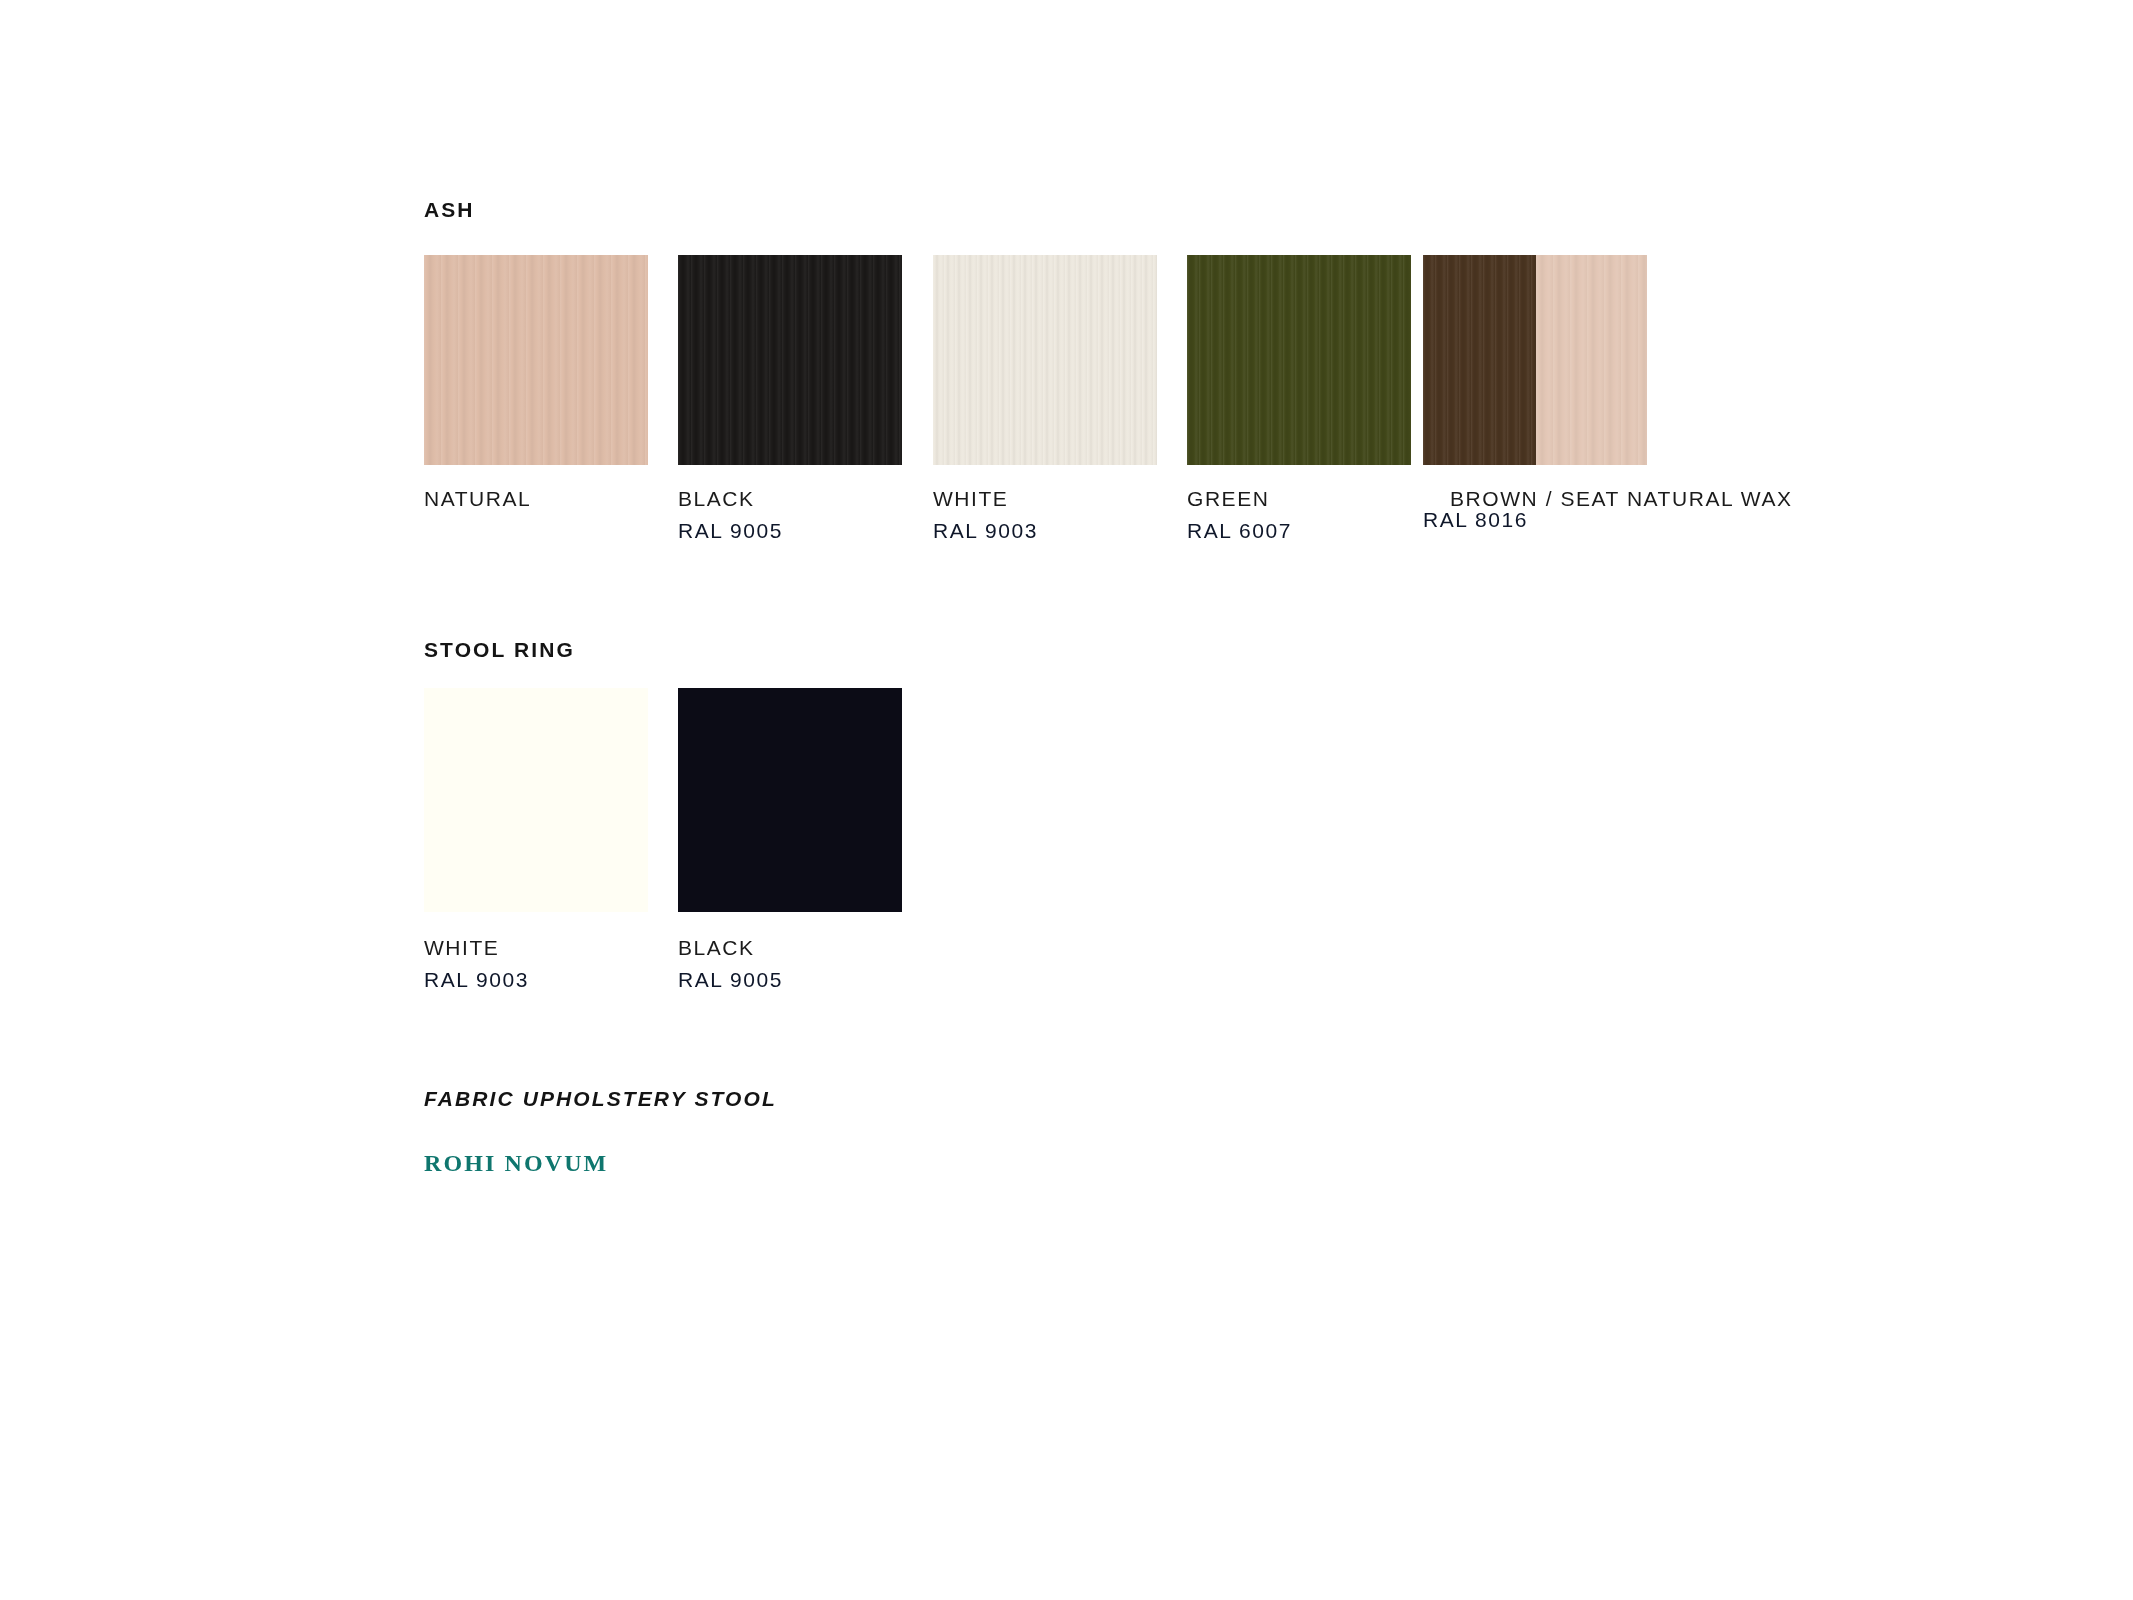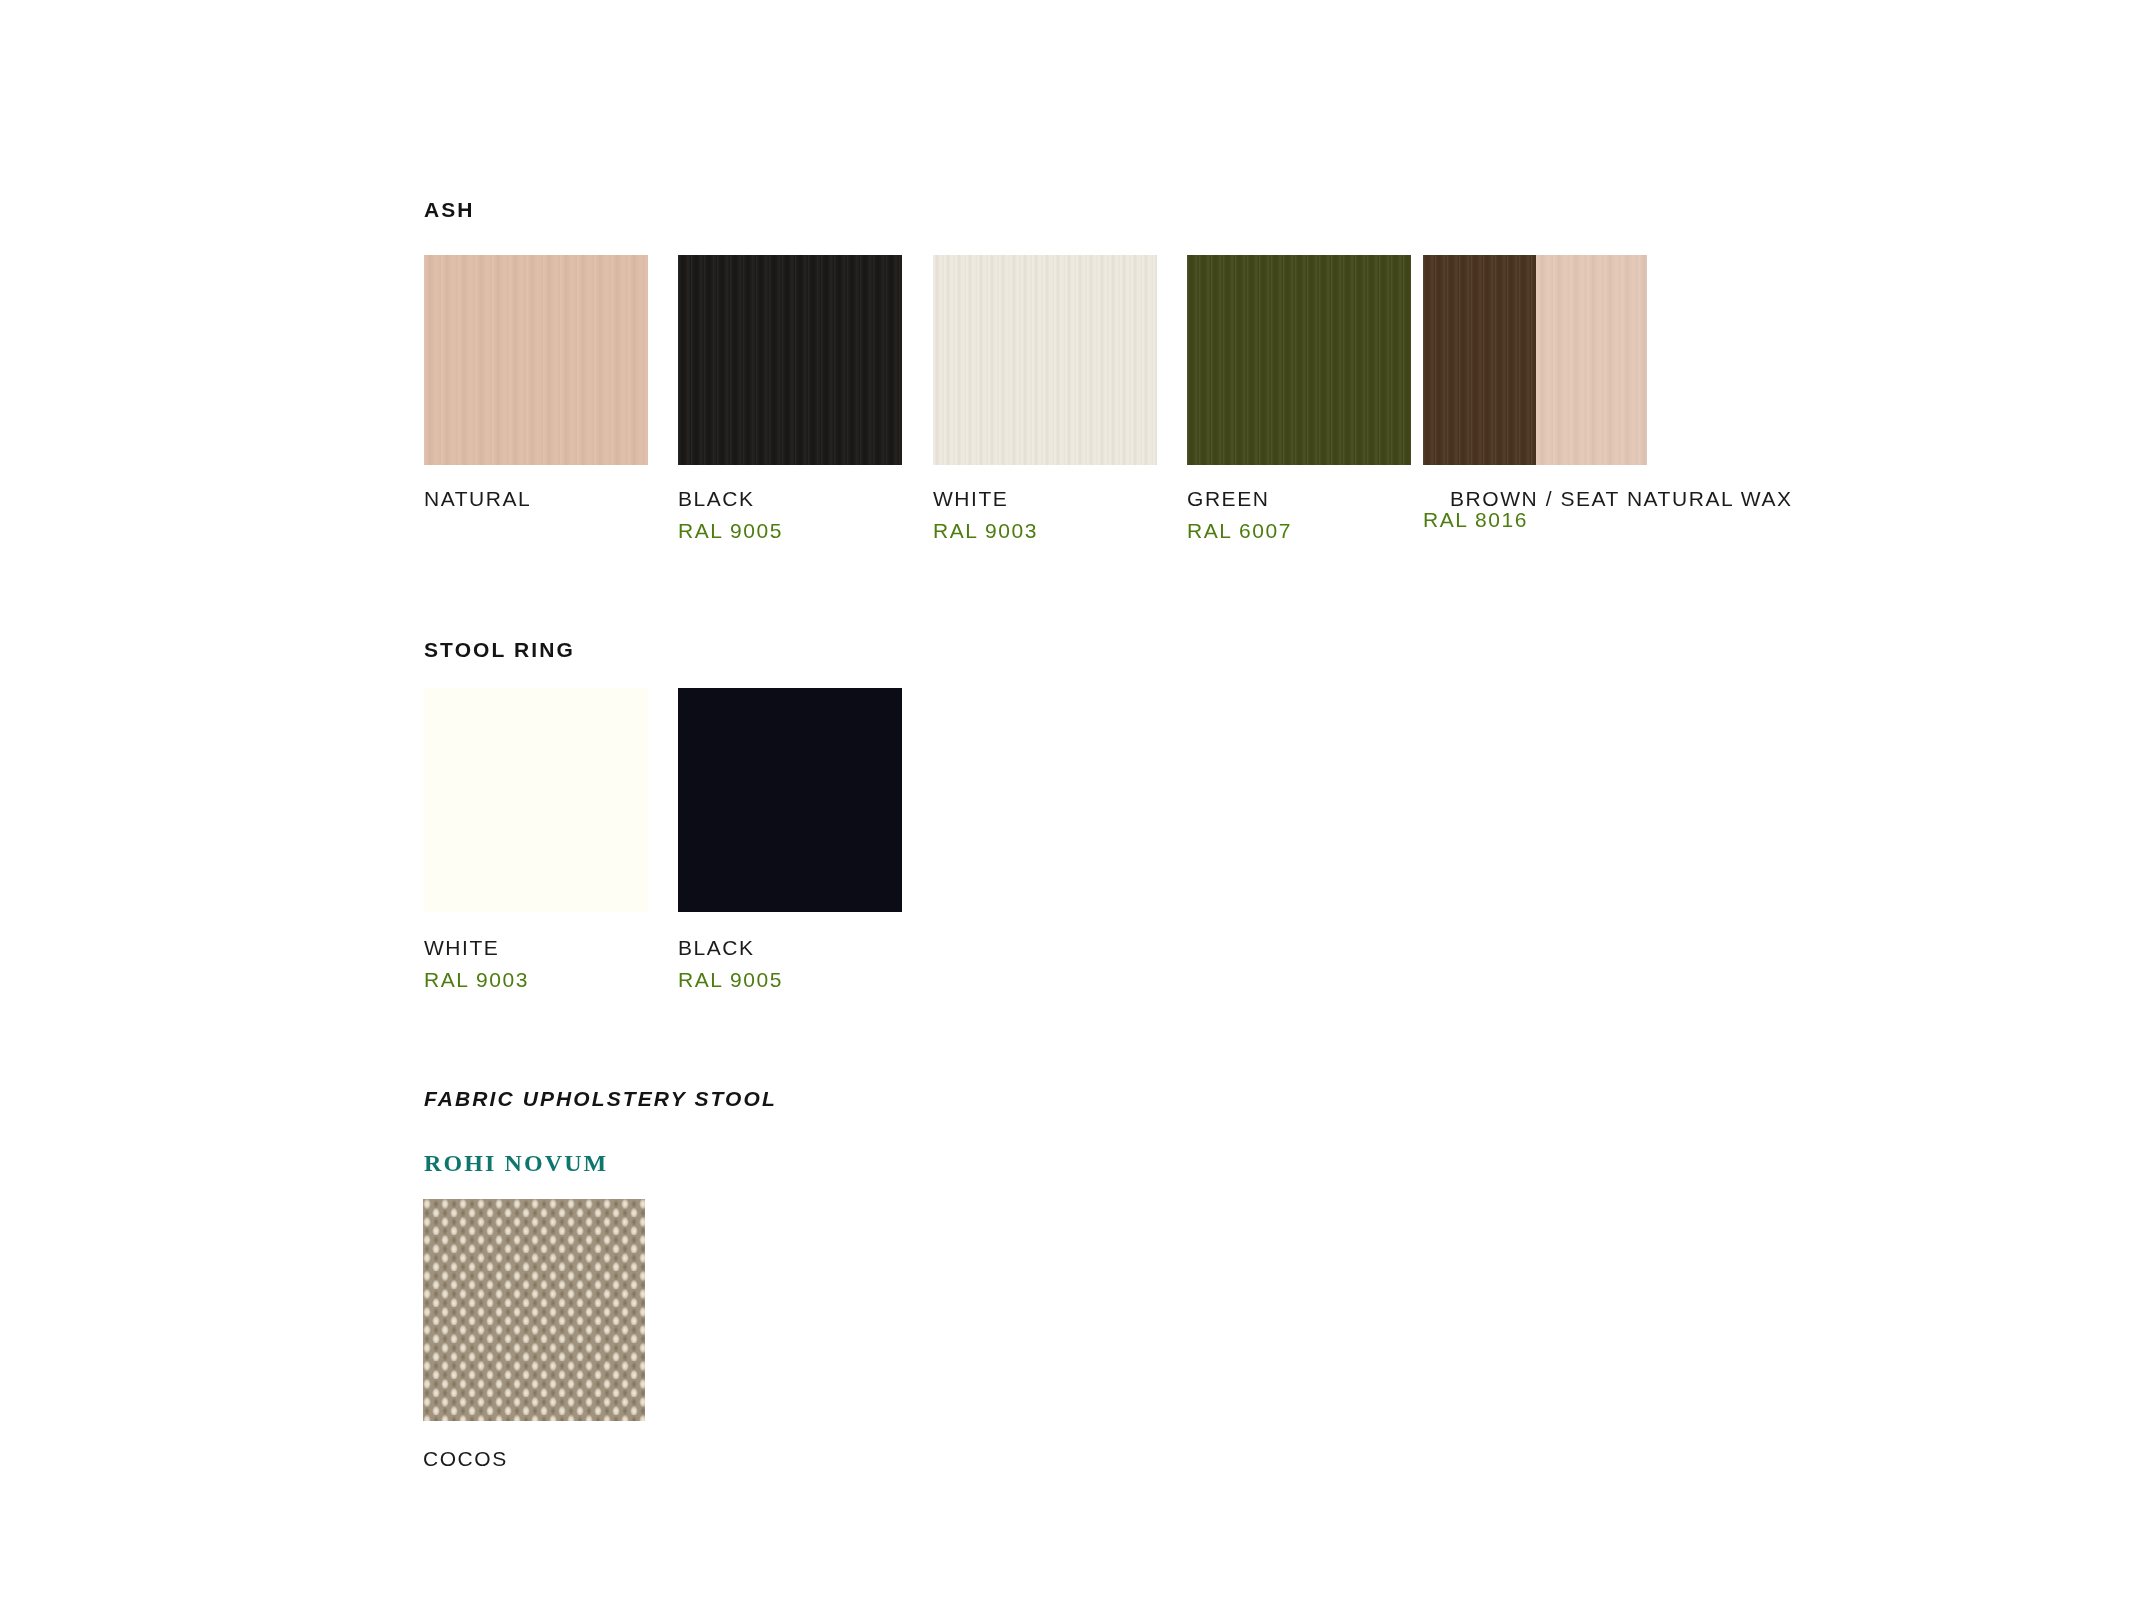--- a/index.html
+++ b/index.html
@@ -105,21 +105,21 @@
     font-weight:400;
     letter-spacing:1.55px;
     color:#1b1b1b;
     white-space:nowrap;
   }
   .ral{
     position:absolute;
     font-size:21px;
     font-weight:400;
     letter-spacing:1.55px;
-    color:#4d7c0f;
+    color:#0f172a;
     white-space:nowrap;
   }
 </style>
 </head>
 <body>
 
 <div class="page">
 
   <div class="section-title" style="left:424px; top:198px;">ASH</div>
 
@@ -167,29 +167,15 @@
   <div class="swatch-cell" style="left:678px; top:688px;">
     <div class="flat" style="background:#0C0C16;"></div>
     <div class="lbl" style="left:0; top:248px;">BLACK</div>
     <div class="ral" style="left:0; top:280px;">RAL 9005</div>
   </div>
 
   <div class="section-title" style="left:424px; top:1087px;font-style:italic;">FABRIC UPHOLSTERY STOOL</div>
 
   <div class="sub-title" style="left:424px; top:1150px;">ROHI NOVUM</div>
 
-  <div class="swatch-cell" style="left:423px; top:1199px;">
-    <div class="fabric">
-      <div class="weave" style="
-        background-color:#A0937E;
-        background-image:
-          radial-gradient(ellipse 5px 7px at 4px 5px, #F3EDE1 0%, #D9CFBC 45%, rgba(160,147,126,0) 78%),
-          radial-gradient(ellipse 5px 7px at 13px 14px, #F3EDE1 0%, #D9CFBC 45%, rgba(160,147,126,0) 78%),
-          radial-gradient(ellipse 4px 6px at 4px 14px, rgba(95,85,68,0.55) 0%, rgba(160,147,126,0) 75%),
-          radial-gradient(ellipse 4px 6px at 13px 5px, rgba(95,85,68,0.55) 0%, rgba(160,147,126,0) 75%);
-        background-size:18px 18px,18px 18px,18px 18px,18px 18px;"></div>
-    </div>
-    <div class="lbl" style="left:0; top:248px;">COCOS</div>
-    <div class="ral" style="left:0; top:280px;"></div>
-  </div>
 
 
 </div>
 
 </body></html>

